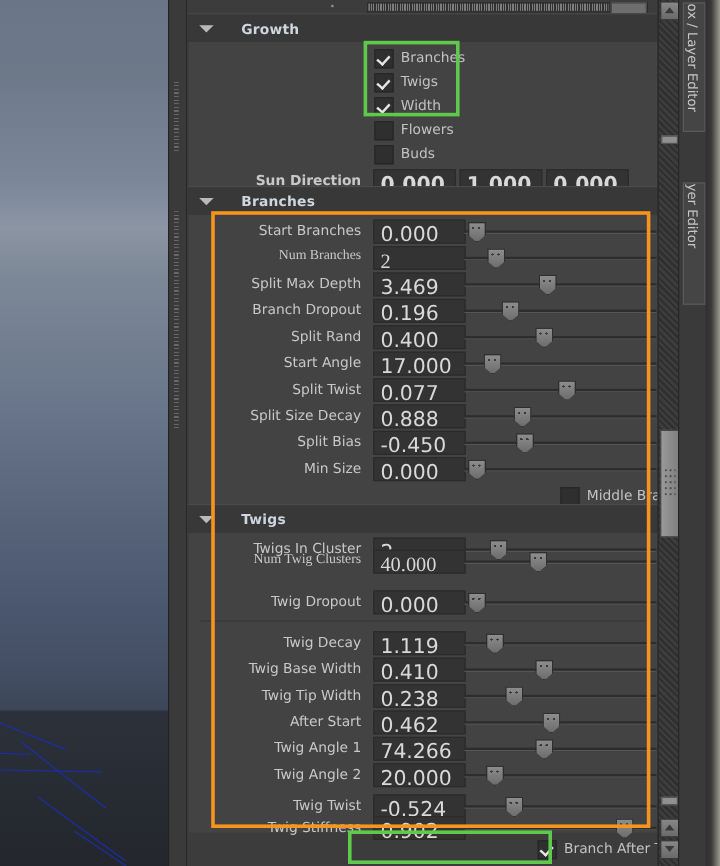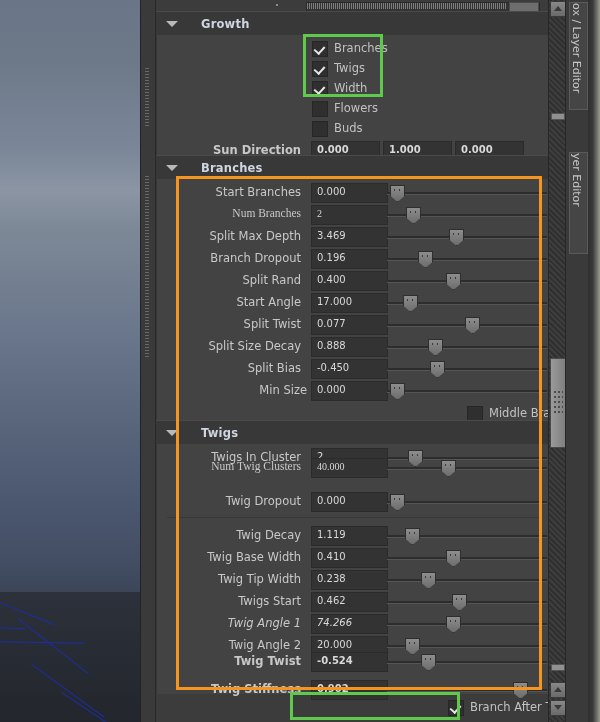--- a/index.html
+++ b/index.html
@@ -87,21 +87,21 @@
   .row{position:absolute;left:0;width:393px;height:23px;}
   .row .lbl{
     position:absolute;right:249px;top:4px;white-space:nowrap;
     color:#c8c8c8;font-size:11.5px;
   }
   .field{
     position:absolute;left:154px;top:2px;width:75px;height:18px;
     background:#333333;border:1px solid #2b2b2b;
   }
   .field .val{
-    position:absolute;left:5px;top:2px;color:#d9d9d9;font-size:10px;
+    position:absolute;left:5px;top:2px;color:#d9d9d9;font-size:17px;
   }
   .sfield{width:67px;}
   .sfield2{left:226px;}
   .sfield3{left:298px;}
 
   
   .slider{position:absolute;left:230px;top:0;width:160px;height:23px;}
   .slider .track{
     position:absolute;left:0;top:11px;width:160px;height:2px;
     background:#2d2d2d;border-bottom:1px solid #555;
@@ -341,21 +341,21 @@
             <div class="row" style="top: 178px;">
               <span class="lbl">Split Bias</span>
               <span class="field">
                 <span class="val">-0.450</span>
               </span>
               <span class="slider">
                 <span class="track"></span>
                 <span class="handle" style="left: 43px;"></span>
               </span>
             </div>
-            <div class="row" style="top: 200px; padding-left: 6px;">
+            <div class="row" style="top: 200px;">
               <span class="lbl">Min Size</span>
               <span class="field">
                 <span class="val">0.000</span>
               </span>
               <span class="slider">
                 <span class="track"></span>
                 <span class="handle" style="left: 3px;"></span>
               </span>
             </div>
           </div>
@@ -428,60 +428,60 @@
               <span class="lbl">Twig Tip Width</span>
               <span class="field">
                 <span class="val">0.238</span>
               </span>
               <span class="slider">
                 <span class="track"></span>
                 <span class="handle" style="left: 34px;"></span>
               </span>
             </div>
             <div class="row" style="top: 146px;">
-              <span class="lbl">Twigs Start</span>
+              <span class="lbl">After Start</span>
               <span class="field">
                 <span class="val">0.462</span>
               </span>
               <span class="slider">
                 <span class="track"></span>
                 <span class="handle" style="left: 65px;"></span>
               </span>
             </div>
-            <div class="row" style="top: 168px; font-style: italic;">
+            <div class="row" style="top: 168px;">
               <span class="lbl">Twig Angle 1</span>
               <span class="field">
                 <span class="val">74.266</span>
               </span>
               <span class="slider">
                 <span class="track"></span>
                 <span class="handle" style="left: 59px;"></span>
               </span>
             </div>
             <div class="row" style="top: 190px;">
               <span class="lbl">Twig Angle 2</span>
               <span class="field">
                 <span class="val">20.000</span>
               </span>
               <span class="slider">
                 <span class="track"></span>
                 <span class="handle" style="left: 18px;"></span>
               </span>
             </div>
-            <div class="row" style="top: 206px; font-weight: bold;">
+            <div class="row" style="top: 216px;">
               <span class="lbl">Twig Twist</span>
               <span class="field">
                 <span class="val">-0.524</span>
               </span>
               <span class="slider">
                 <span class="track"></span>
                 <span class="handle" style="left: 34px;"></span>
               </span>
             </div>
-            <div class="row" style="top: 234px; font-weight: bold;">
+            <div class="row" style="top: 234px;">
               <span class="lbl">Twig Stiffness</span>
               <span class="field">
                 <span class="val">0.902</span>
               </span>
               <span class="slider">
                 <span class="track"></span>
                 <span class="handle" style="left: 126px;"></span>
               </span>
             </div>
           </div>

